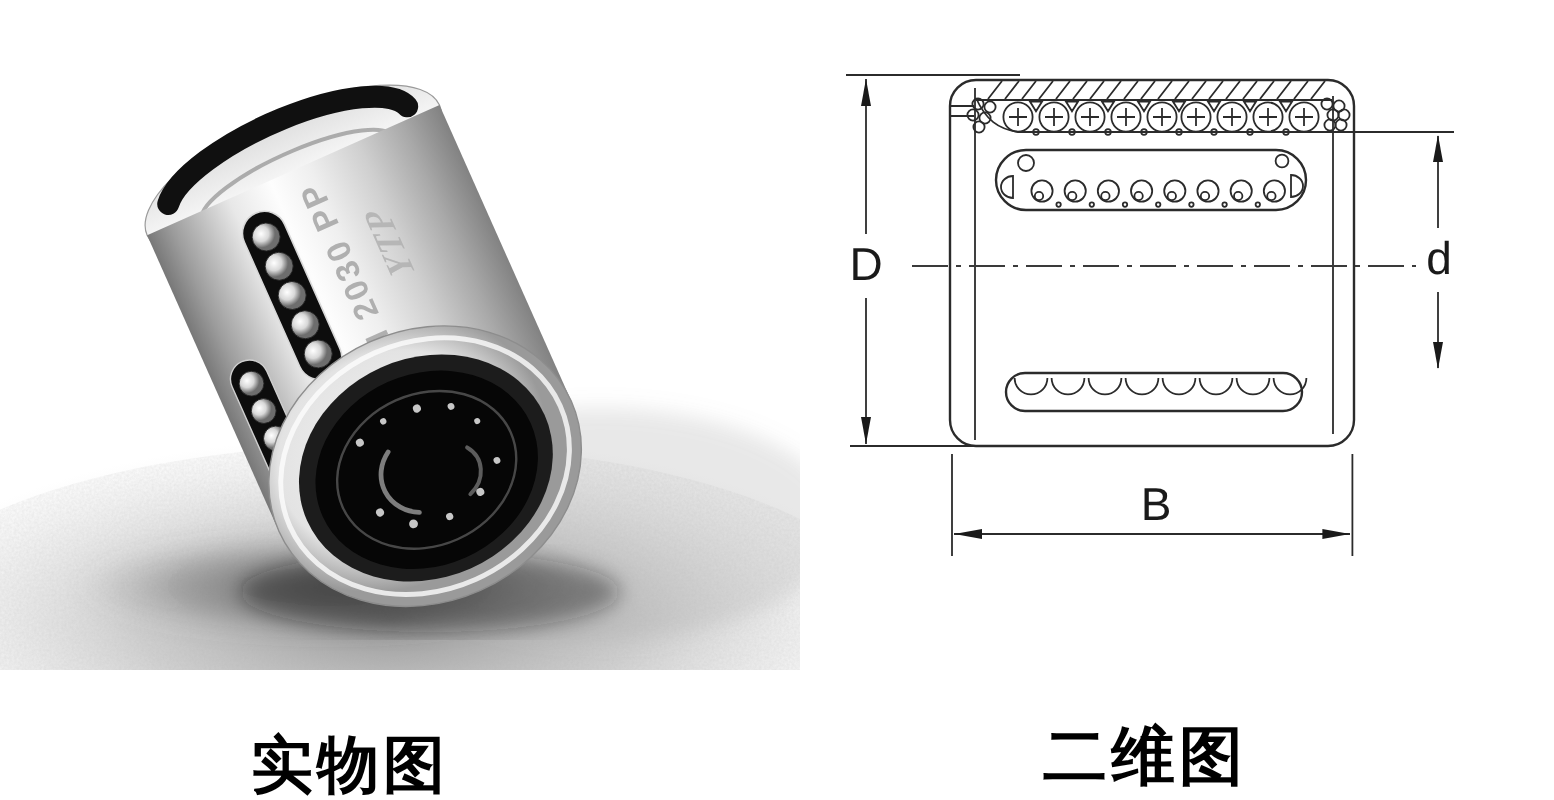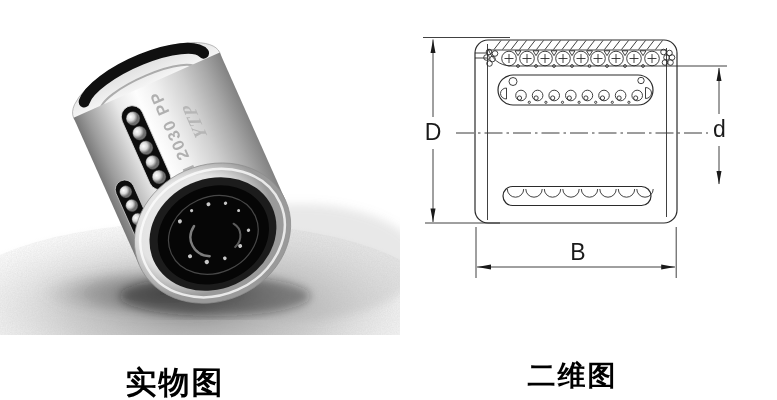--- a/index.html
+++ b/index.html
@@ -1,21 +1,21 @@
 <!DOCTYPE html>
 <html><head>
 <meta charset="utf-8">
 <style>
   html,body{margin:0;padding:0;background:#fff;}
   #stage{position:relative;width:777px;height:400px;background:#fff;overflow:hidden;
          font-family:"Liberation Sans","DejaVu Sans",sans-serif;}
   .caption{position:absolute;text-align:center;font-weight:700;color:#000;
            font-family:"DejaVu Sans","Liberation Sans",sans-serif;letter-spacing:2px;margin-top:32px;}
   #photo-caption{left:0;top:330px;width:350px;font-size:31px;}
-  #drawing-caption{left:430px;top:325px;width:285px;font-size:28px;}
+  #drawing-caption{left:430px;top:325px;width:285px;font-size:32px;}
   svg{position:absolute;display:block;}
   #photo-svg{left:0;top:0;}
   #drawing-svg{left:400px;top:20px;}
   text.dim{font-family:"Liberation Sans","DejaVu Sans",sans-serif;font-size:23px;fill:#1a1a1a;}
   .ln{stroke:#2b2b2b;stroke-width:1.2;fill:none;}
   .thin{stroke:#2b2b2b;stroke-width:0.9;fill:none;}
   .arrow{fill:#1a1a1a;stroke:none;}
 </style>
 </head>
 <body>

